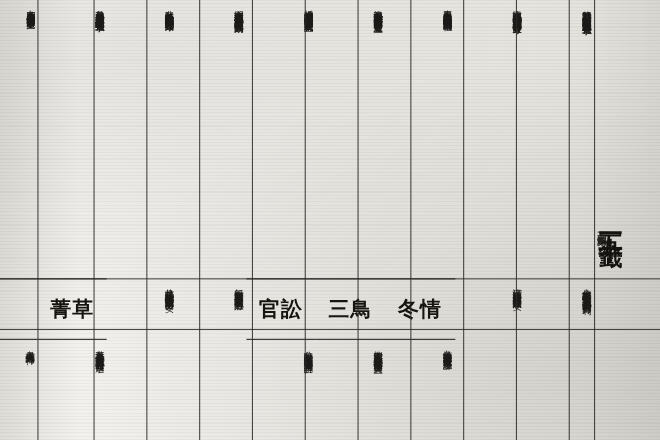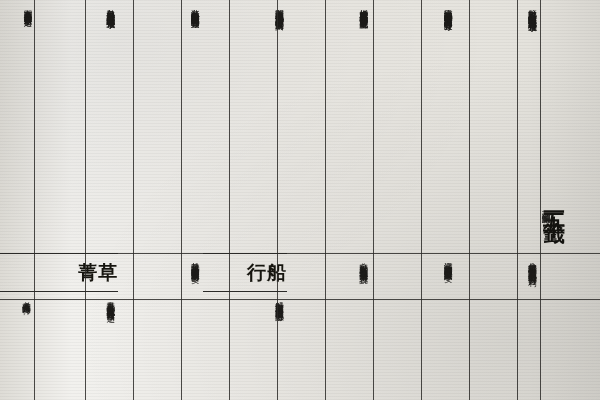--- a/index.html
+++ b/index.html
@@ -48,22 +48,22 @@
     height:253px;
     box-sizing:border-box;
     display:flex;
     flex-wrap:wrap;
     align-content:flex-start;
     justify-content:flex-start;
     text-shadow:0 0 .4px rgba(0,0,0,.5);
   }
   
   .head{
-    height:39px;
-    display:flex;align-items:center;justify-content:flex-end;
+    height:56px;
+    display:flex;align-items:center;justify-content:center;
     font-family:Liberation Mono, monospace;
     font-weight:bold;
     font-size:19px;
     letter-spacing:1px;
     color:#16150f;
     border-top:1px solid #2b2a28;
     border-bottom:1px solid #2b2a28;
     box-sizing:border-box;
   }
   .head .hw{writing-mode:horizontal-tb;display:flex;gap:1px;}
@@ -124,33 +124,47 @@
       <div class="vtext">籤詩之卦不可不防之卦若有人扶助時運易於成就宜忍口舌不可強求</div>
       <div class="btext">合伙之卦經營不可輕動宜守舊業若強為之必有損失待時而動方得吉利</div>
     </div>
 
 
     <div class="col">
       <div class="vtext">水田地頭之卦凡事宜守舊不宜更改若動則有災咎宜安靜守分</div>
       <div class="btext">潔淨灶宅之卦宜修整門庭並得安寧家道興隆人口平安</div>
     </div>
 
-
+    <div class="col">
+      <div class="vtext">春夏思防禍失切忌口舌是非病後之危宜問佛祖</div>
+      <div class="head">
+          <span class="hw">冬情</span>
+        </div>
+      <div class="btext">冬情之卦事有阻滯宜待春來自然亨通不可急躁</div>
+    </div>
+
+    <div class="col">
+      <div class="vtext">遊龍之卦吵大抬必吉初時多阻滯後來漸亨通宜守不宜進</div>
+      <div class="head">
+          <span class="hw">三鳥</span>
+        </div>
+      <div class="btext">定能達四方吉三鳥之卦凡事可成遠行有益音信漸至不宜久留</div>
+    </div>
 
 
     <div class="col">
       <div class="vtext">婚姻宜成就居住財丁旺徒勞有口舌婚姻之事宜成就</div>
+      <div class="head">
+          <span class="hw">官訟</span>
+        </div>
       <div class="btext">官公訟之卦宜和解不宜爭訟若強爭必有損失宜早求人說合</div>
     </div>
 
     <div class="col">
       <div class="vtext">卜問事心頭吉鬼氣損失宜調治少壯用身宜進也有貴人扶助</div>
-      <div class="head">
-          <span class="hw">行船</span>
-        </div>
       <div class="btext">行船之卦宜順風而行不可逆浪而進若強出海必有危險</div>
     </div>
 
     <div class="col">
       <div class="vtext">卜豬羊之卦初時多阻滯後來漸得利此卦宜守舊業</div>
       <div class="btext">此卦求子息之卦宜求神佛保佑自有貴人扶助而得男女平安</div>
     </div>
 
     <div class="col">
       <div class="vtext">秋冬月得意少壯用身宜進謀望事遲成宜守舊不可強求</div>

